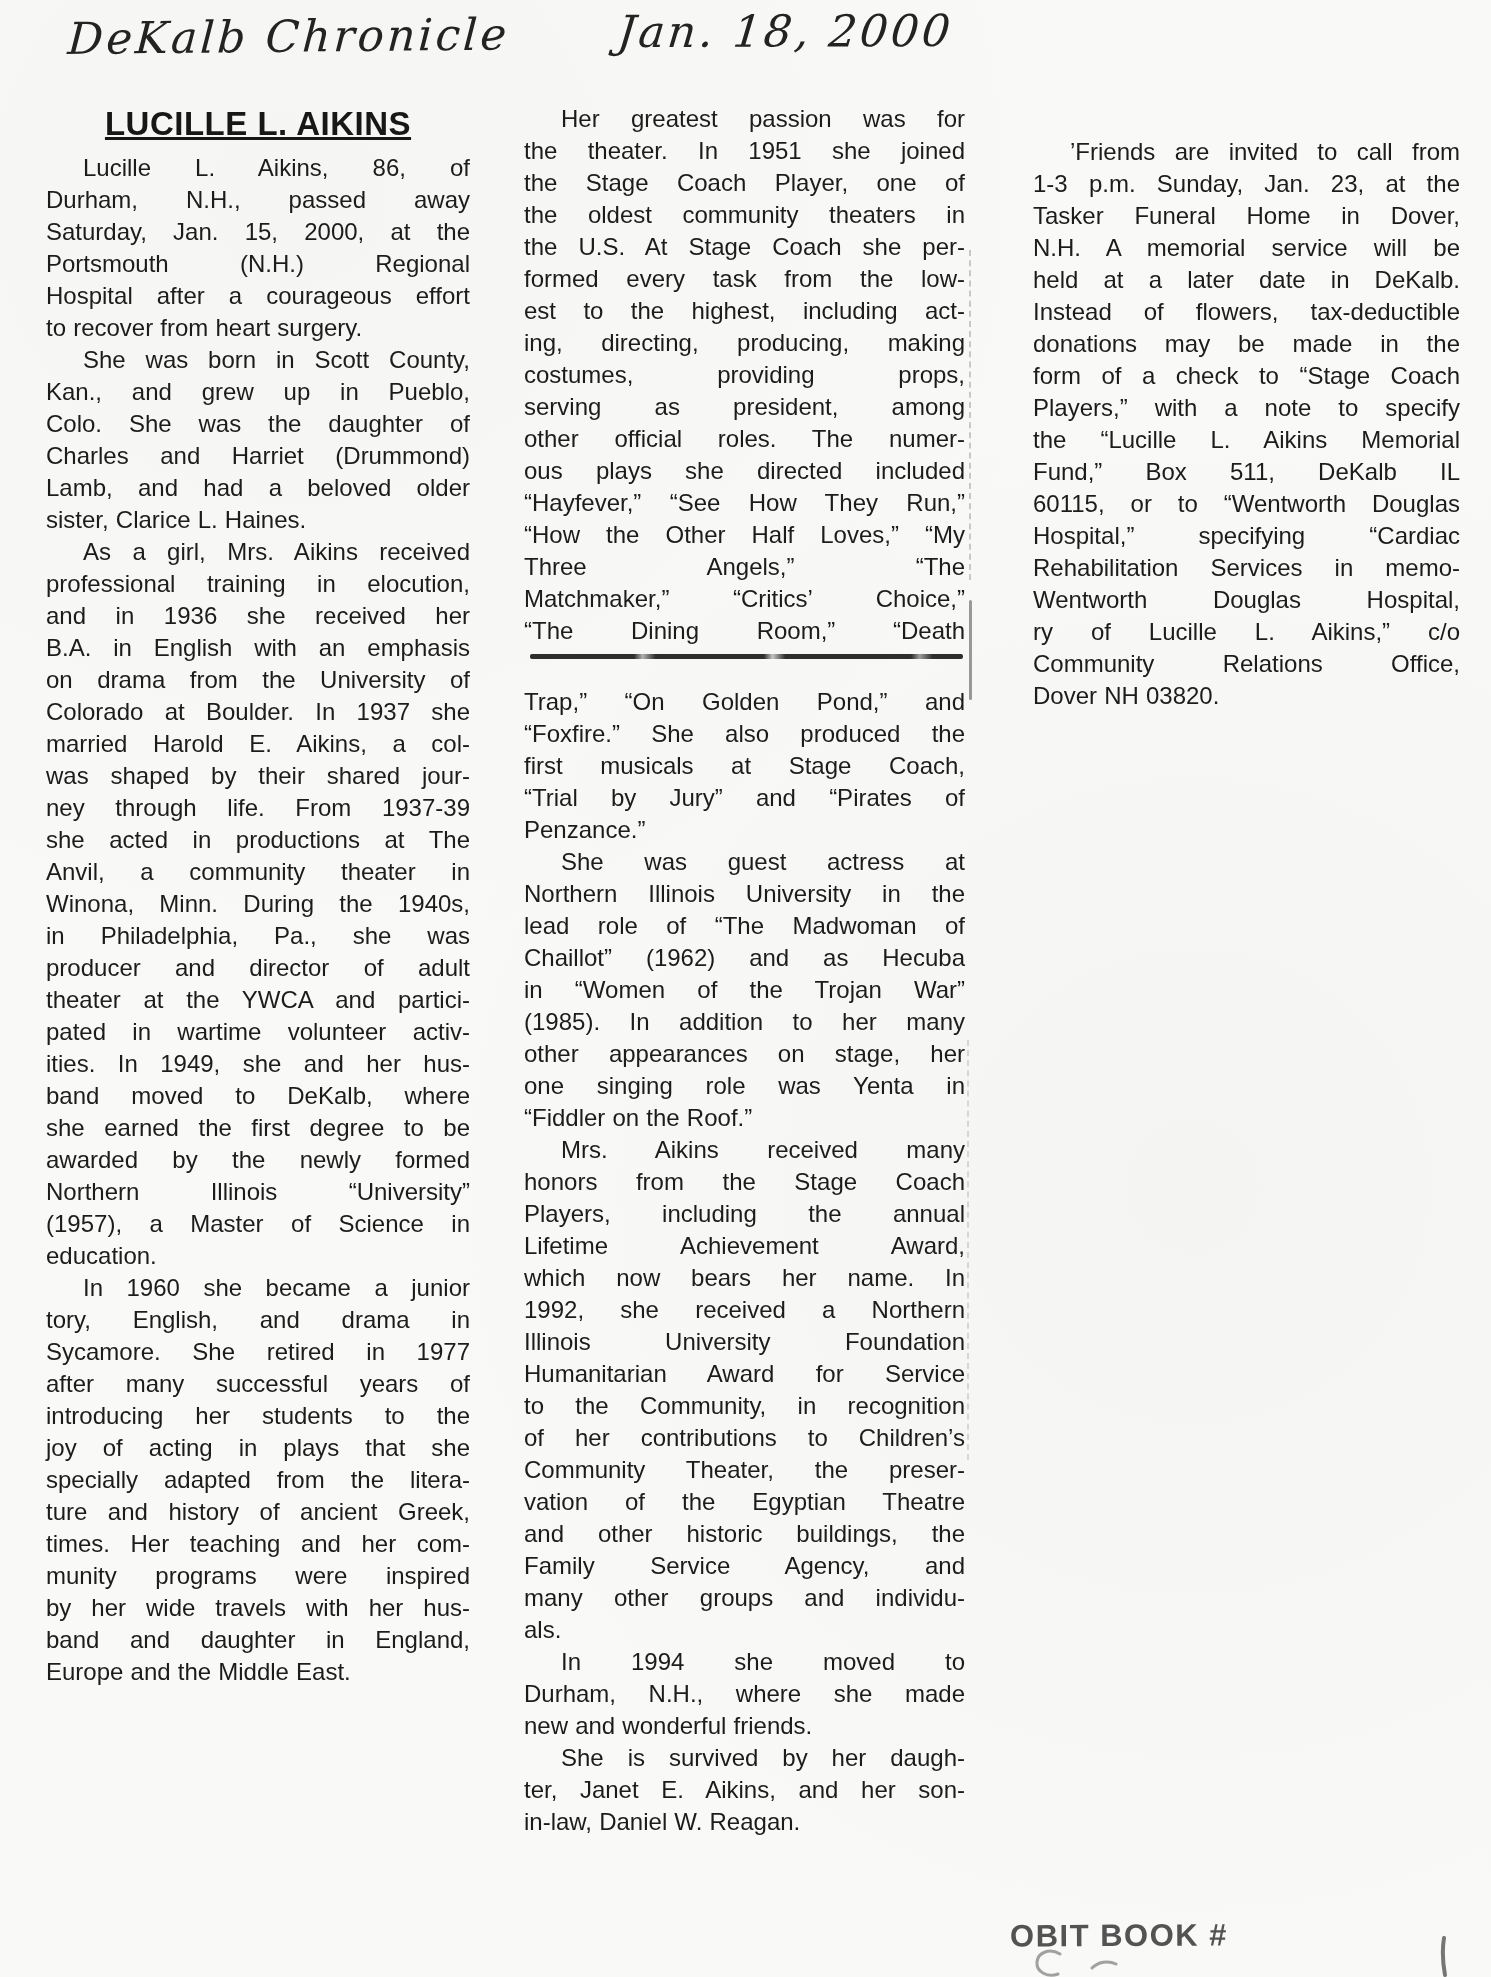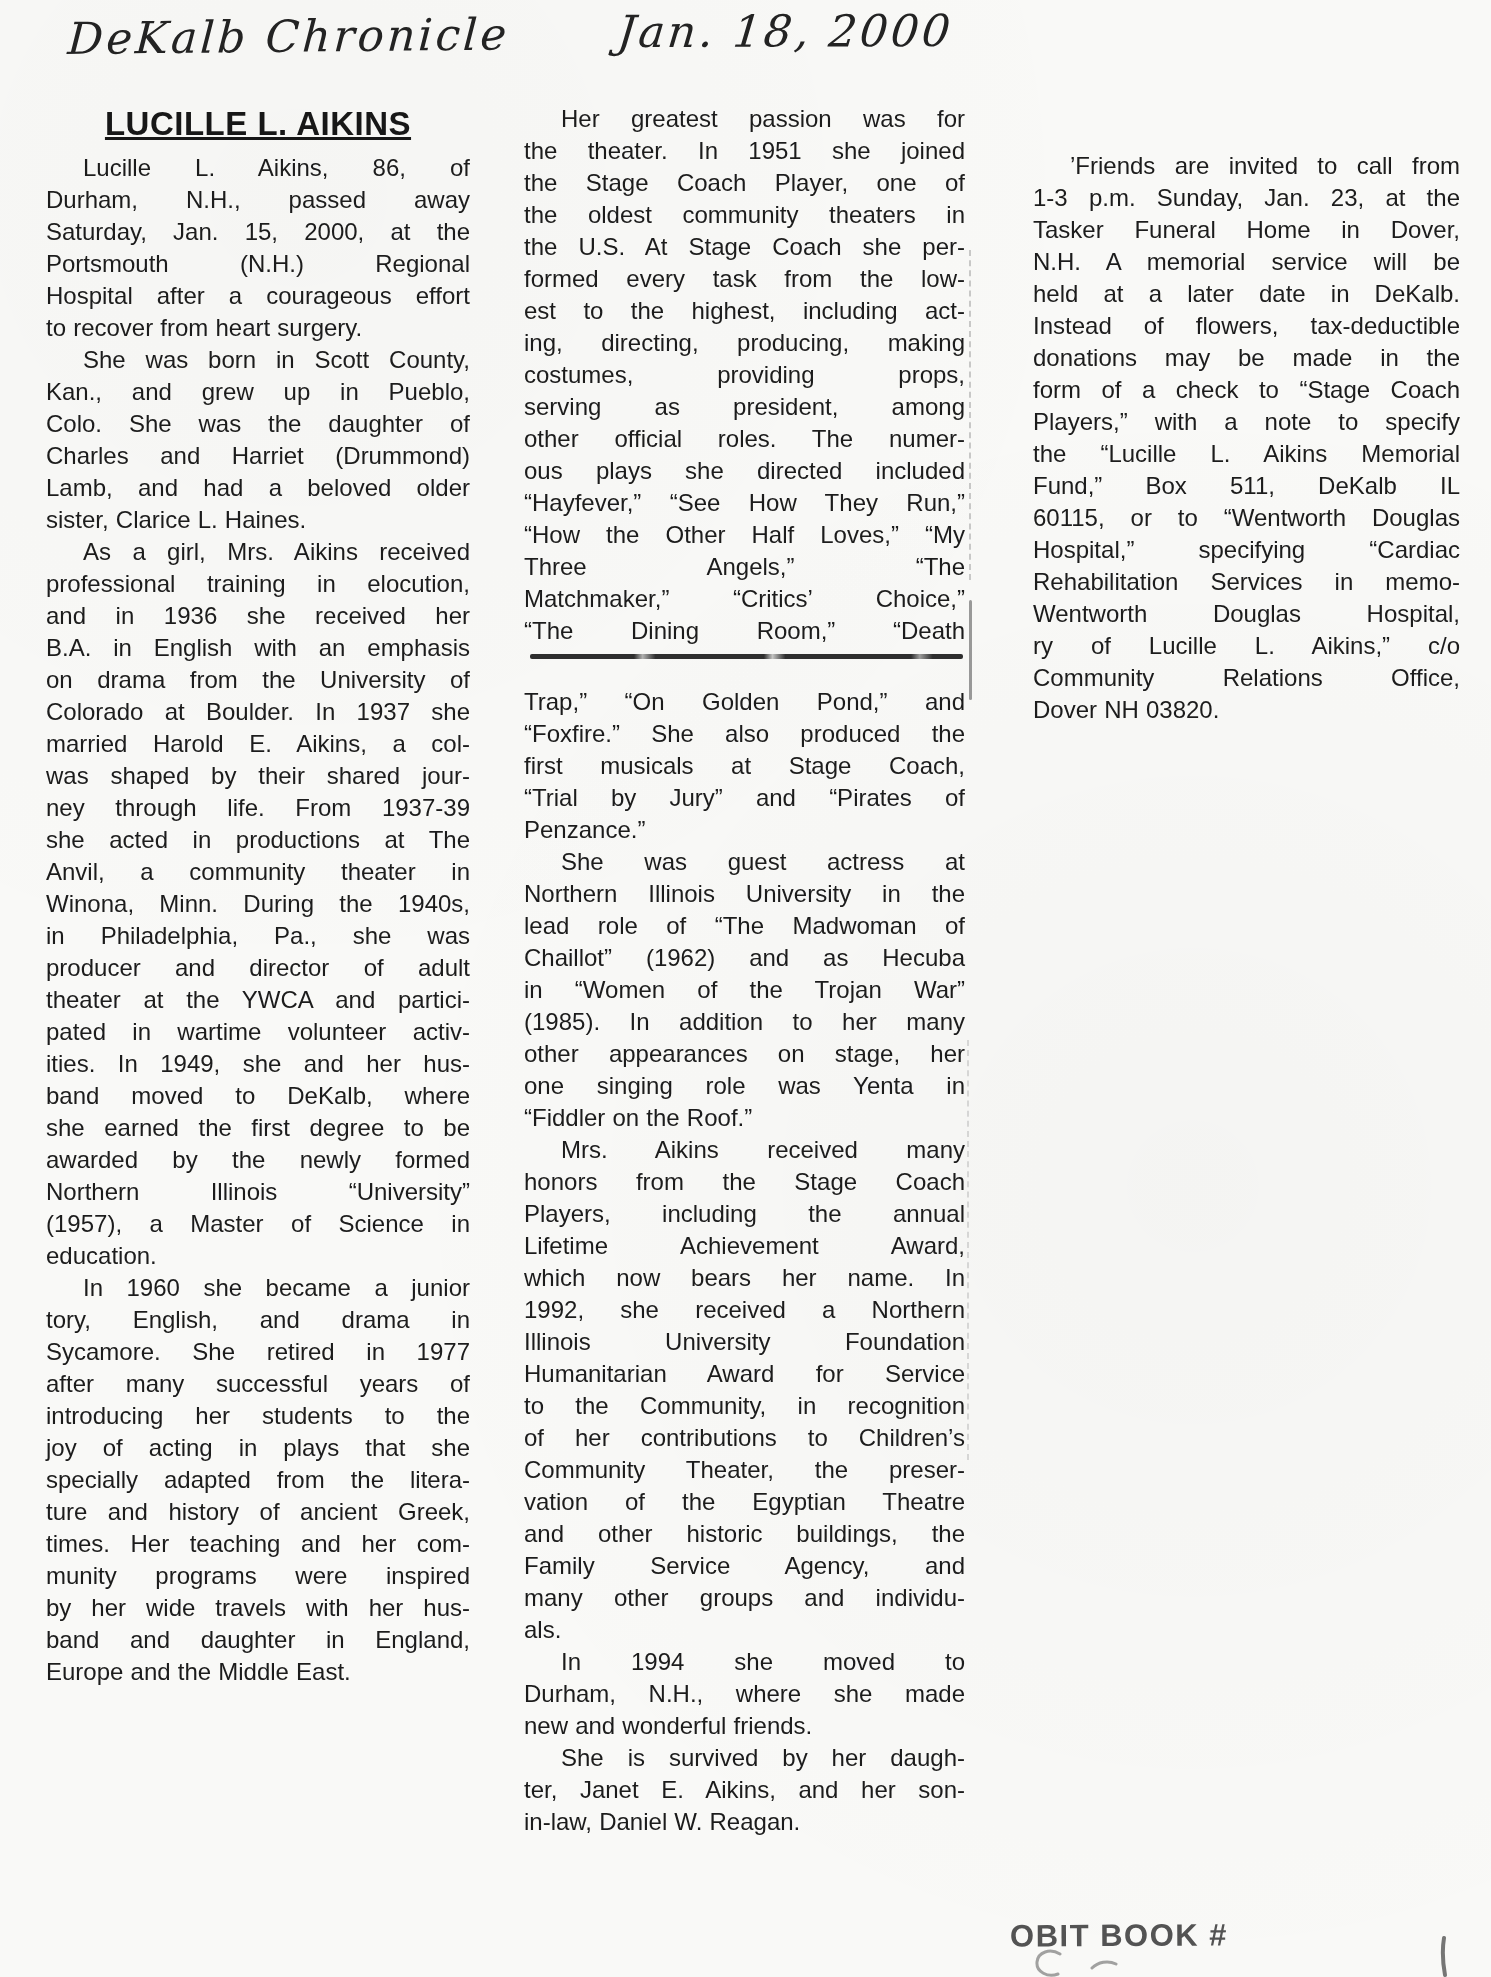--- a/index.html
+++ b/index.html
@@ -27,21 +27,21 @@
     transform:rotate(-0.6deg);
     letter-spacing:3px;
     white-space:nowrap;
   }
   .handwritten .pub{display:inline-block;transform:skewX(-4deg);}
   .handwritten .date{display:inline-block;margin-left:92px;transform:skewX(-6deg) rotate(0.4deg);}
 
   .col{position:absolute;font-size:24px;line-height:32px;}
   .col1{left:46px;top:104px;width:424px;}
   .col2{left:524px;top:103px;width:441px;}
-  .col3{left:1033px;top:150px;width:427px;}
+  .col3{left:1033px;top:136px;width:427px;}
 
   .headline{
     font-weight:bold;font-size:33px;line-height:40px;
     text-align:center;letter-spacing:0.5px;
     margin:0 0 8px 0;color:#171717;text-decoration:underline;
   }
   .para{margin:0;}
   .line{
     text-align:justify;
     -moz-text-align-last:justify;

